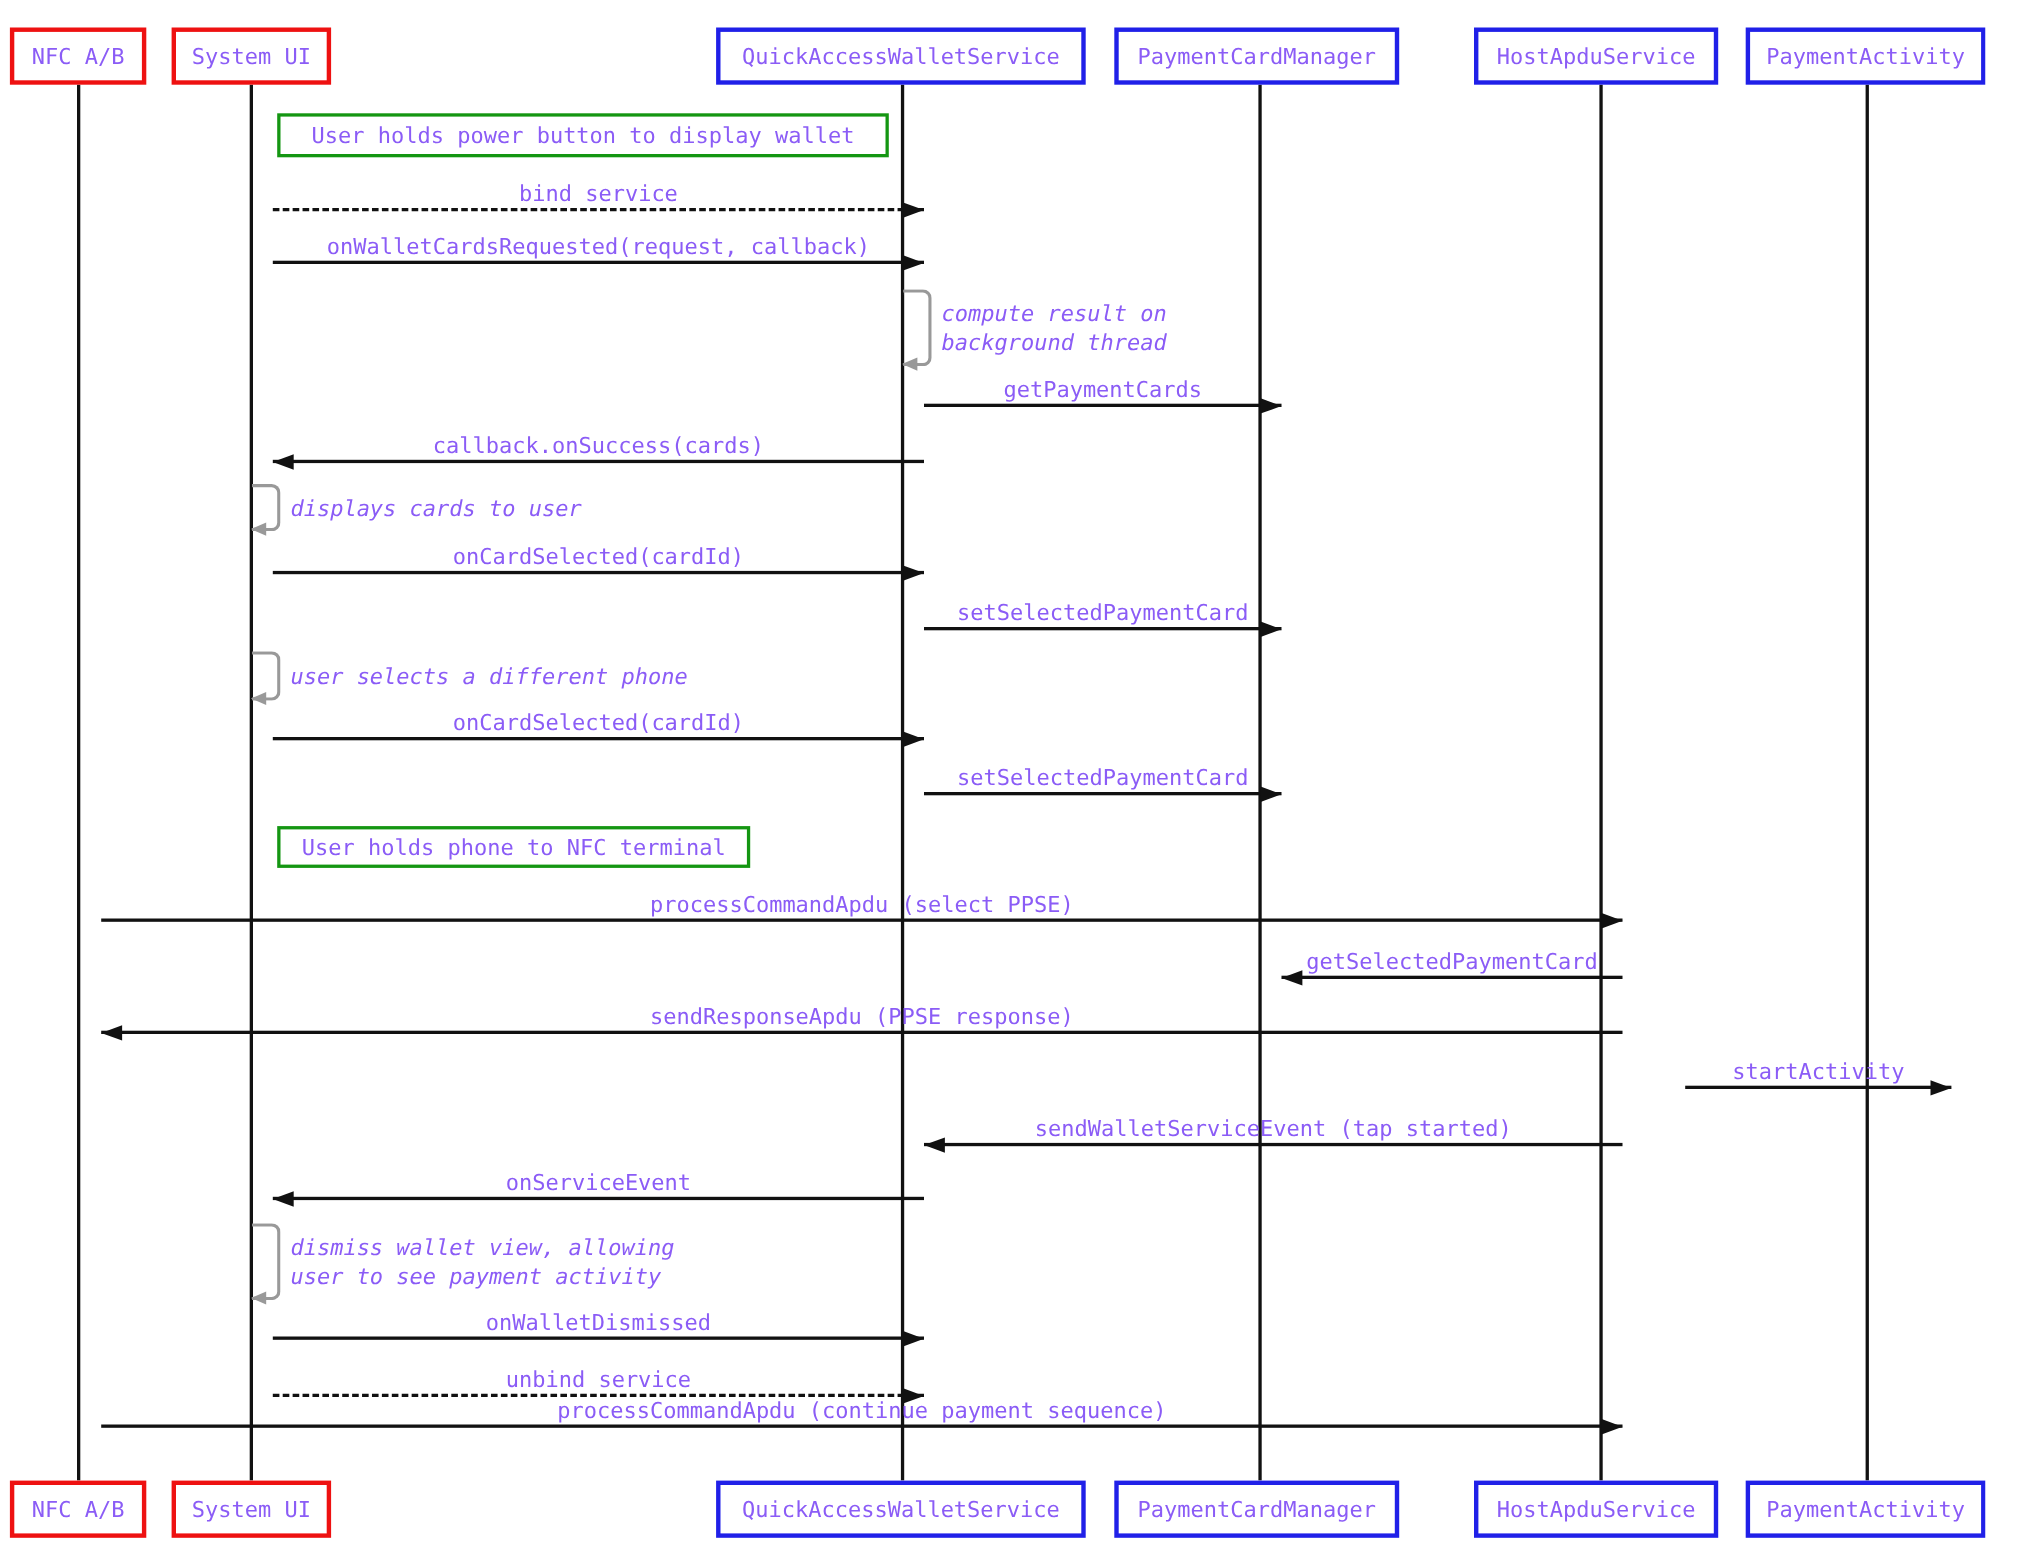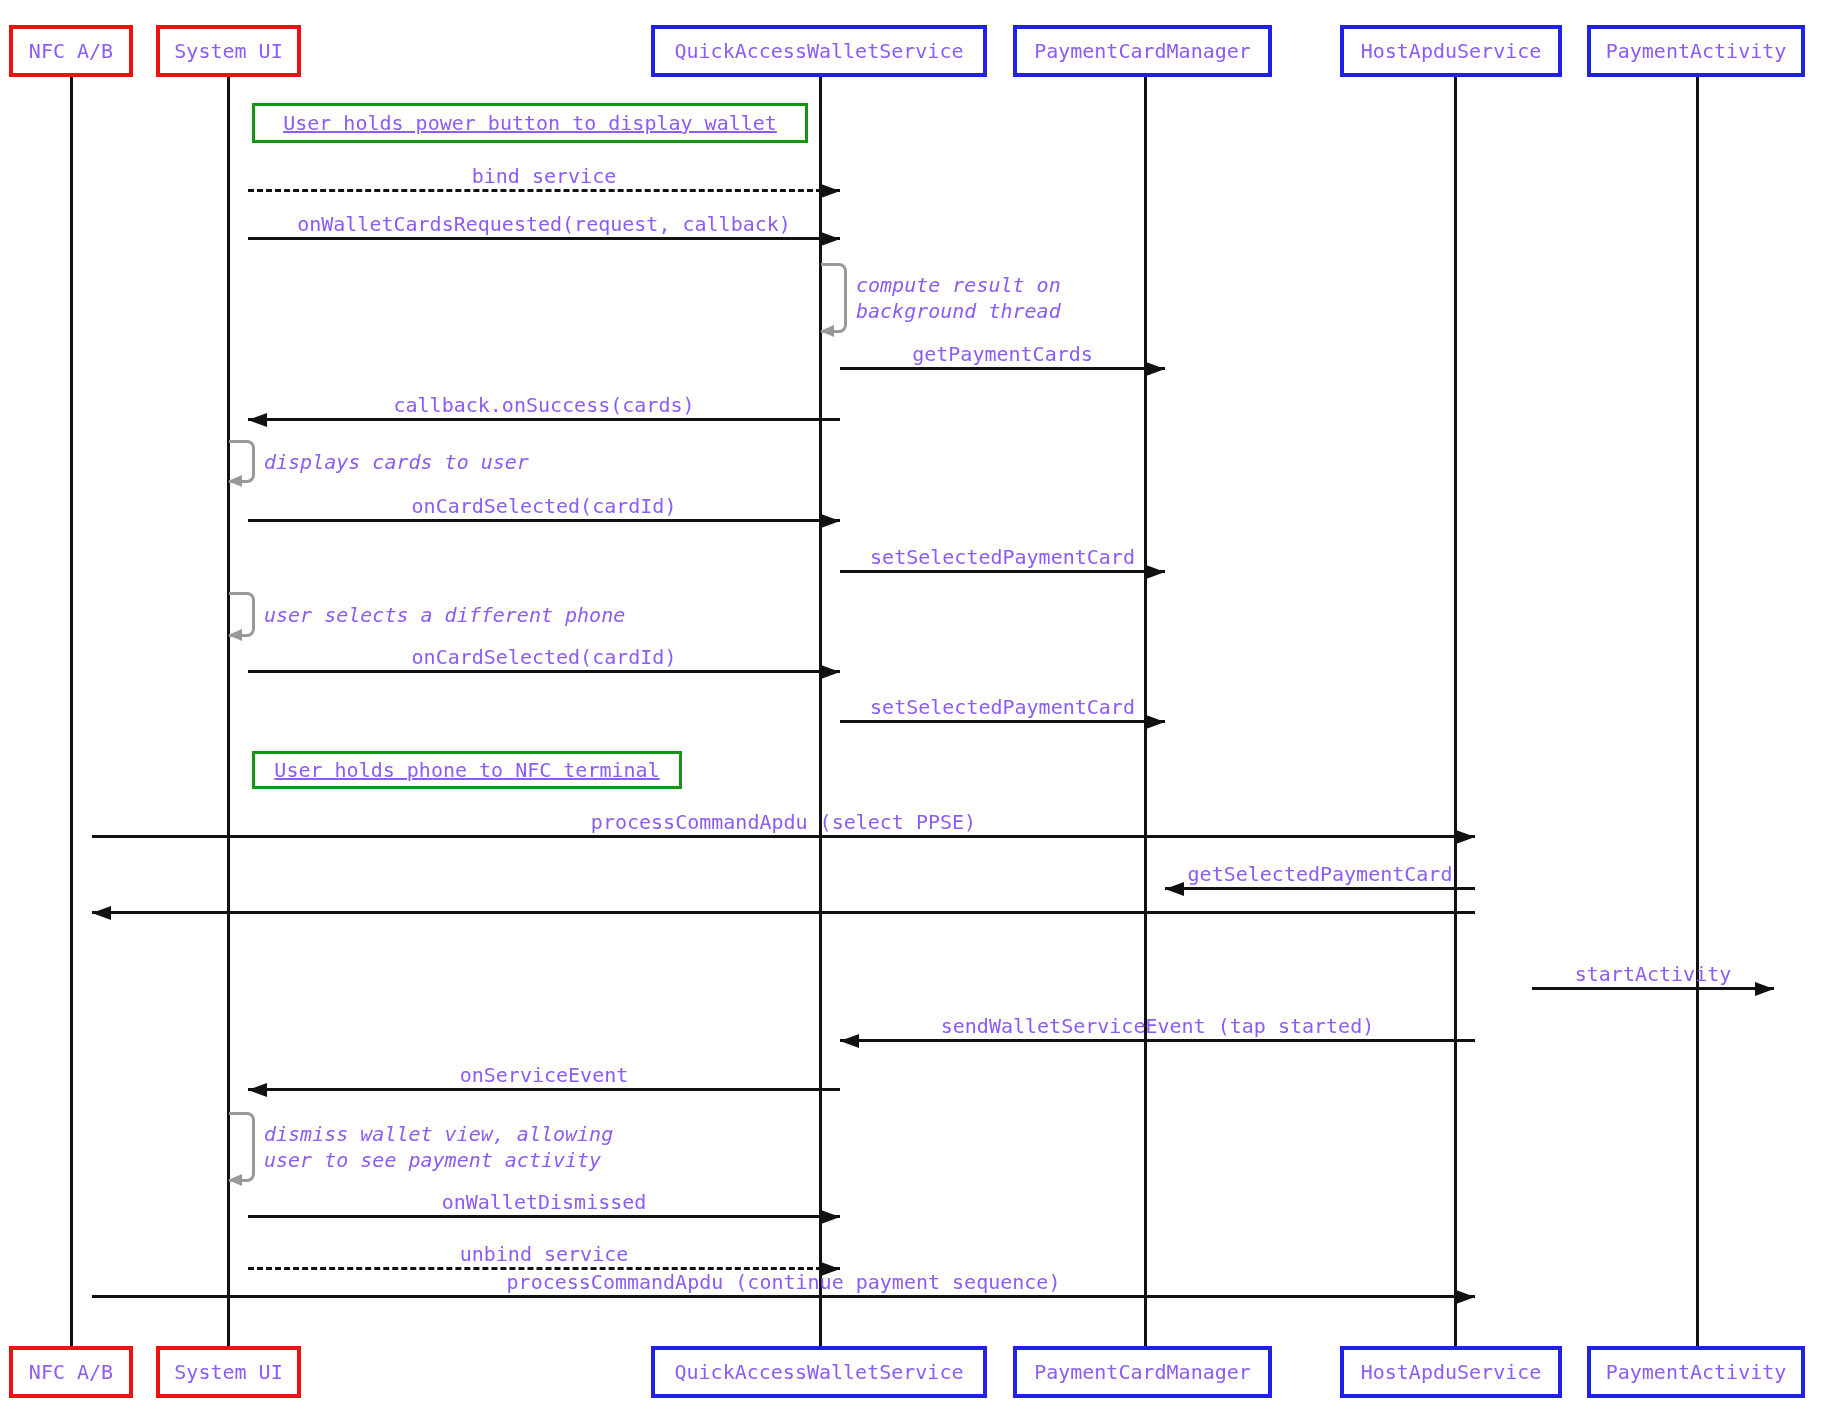--- a/index.html
+++ b/index.html
@@ -18,21 +18,21 @@
     font-size:20px;white-space:nowrap;z-index:3;
   }
   .pbox.red{border:4px solid #ee1111;}
   .pbox.blue{border:4px solid #2020e8;}
   
   .lifeline{position:absolute;width:3px;background:#111111;top:72px;height:1274px;z-index:1;}
   
   .note{
     position:absolute;border:3px solid #149612;background:#ffffff;
     display:flex;align-items:center;justify-content:center;
-    font-size:20px;white-space:nowrap;z-index:4;text-decoration:underline;
+    font-size:20px;white-space:nowrap;z-index:4;
   }
   
   .msg{position:absolute;z-index:2;margin-left:20px;}
   .mlabel{height:26px;line-height:26px;text-align:center;font-size:20px;white-space:nowrap;}
   .mline{position:relative;height:0;border-top:3px solid #111111;}
   .mline.dashed{border-top-style:dashed;}
   .ah{position:absolute;width:0;height:0;top:-8.5px;}
   .ah.r{right:0;border-top:7px solid transparent;border-bottom:7px solid transparent;border-left:19px solid #111111;}
   .ah.l{left:0;border-top:7px solid transparent;border-bottom:7px solid transparent;border-right:19px solid #111111;}
   
@@ -146,20 +146,21 @@
   </div>
 
   <div class="msg" style="left:1145px;top:861px;width:310px">
     <div class="mlabel">getSelectedPaymentCard</div>
     <div class="mline">
         <i class="ah l"></i>
       </div>
   </div>
 
   <div class="msg" style="left:72px;top:911px;width:1383px">
+    <div class="mlabel">sendResponseApdu (PPSE response)</div>
     <div class="mline">
         <i class="ah l"></i>
       </div>
   </div>
 
   <div class="msg" style="left:1512px;top:961px;width:242px">
     <div class="mlabel">startActivity</div>
     <div class="mline">
         <i class="ah r"></i>
       </div>

